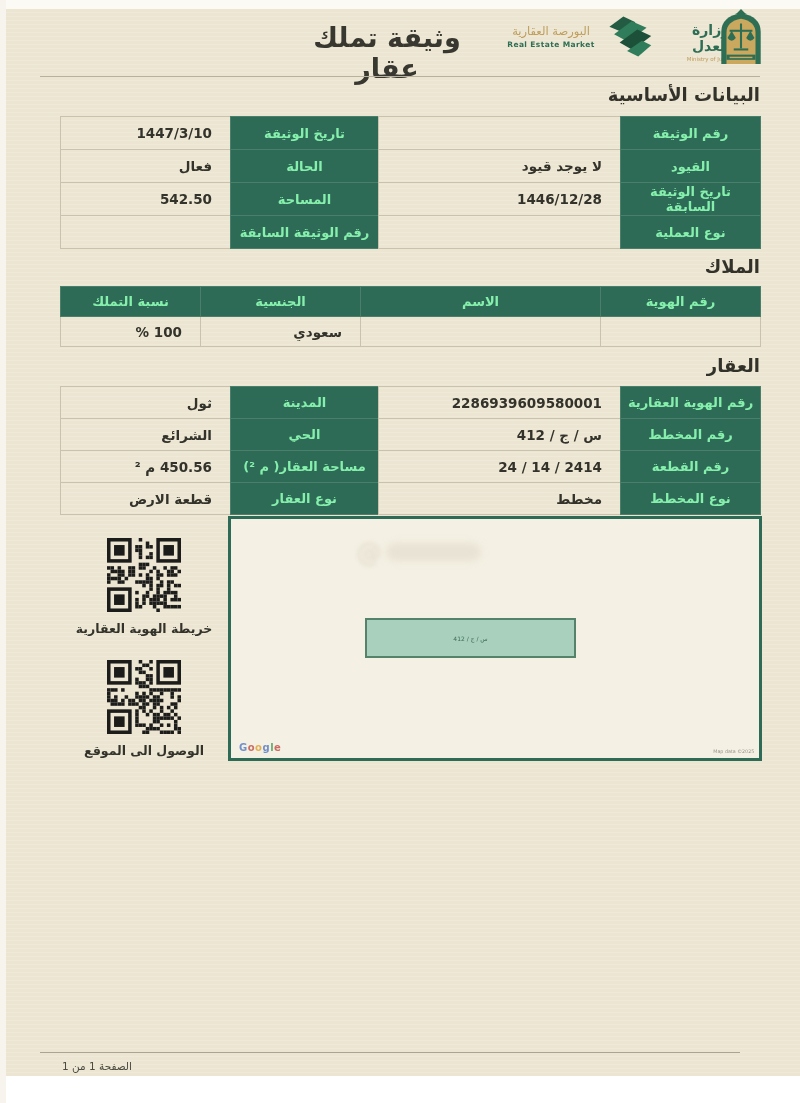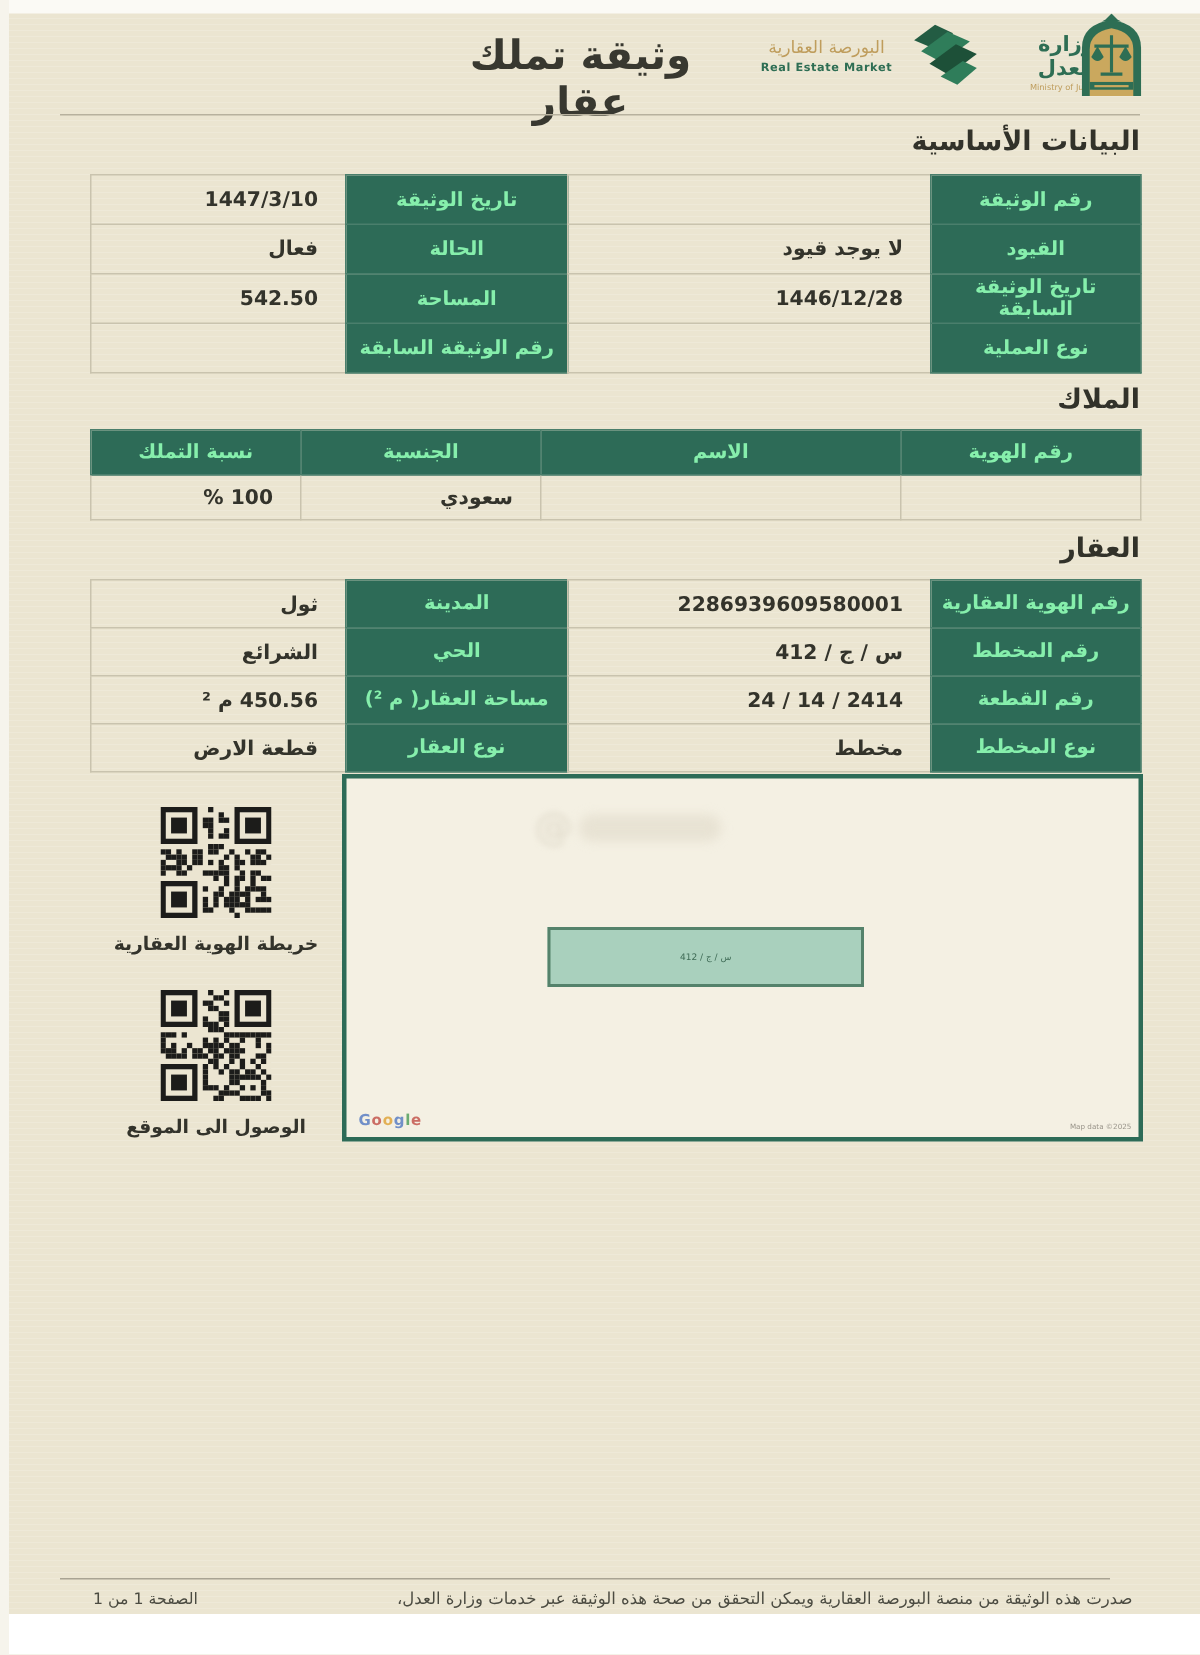--- a/index.html
+++ b/index.html
@@ -507,15 +507,14 @@
       <div class="map-watermark">@</div>
       <div class="parcel">
         <span class="parcel-label">س / ج / 412</span>
       </div>
       <div class="google-logo" id="google-logo"><span style="color: rgb(91, 127, 196);">G</span><span style="color: rgb(196, 87, 78);">o</span><span style="color: rgb(224, 166, 61);">o</span><span style="color: rgb(91, 127, 196);">g</span><span style="color: rgb(83, 160, 94);">l</span><span style="color: rgb(196, 87, 78);">e</span></div>
       <div class="map-attrib">Map data ©2025</div>
     </div>
   </div>
 
   <div class="footer-line"></div>
-  <div class="footer-note">صدرت هذه الوثيقة من منصة البورصة العقارية ويمكن التحقق من صحة هذه الوثيقة عبر خدمات وزارة العدل،</div>
   <div class="footer-page">الصفحة 1 من 1</div>
 </div>
 
 </body></html>

